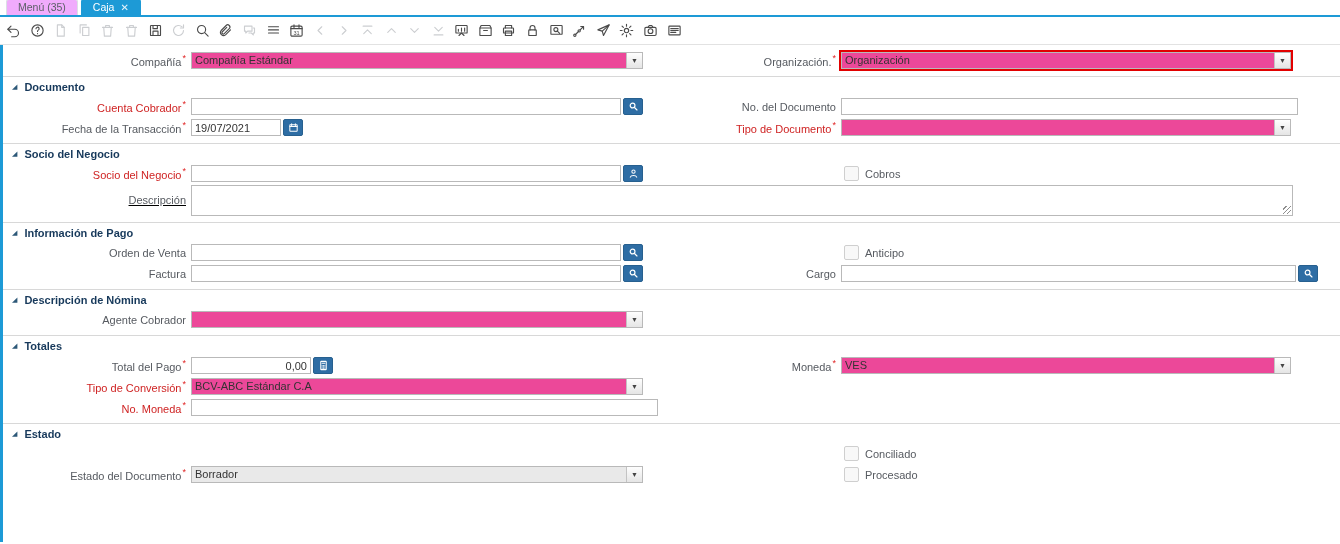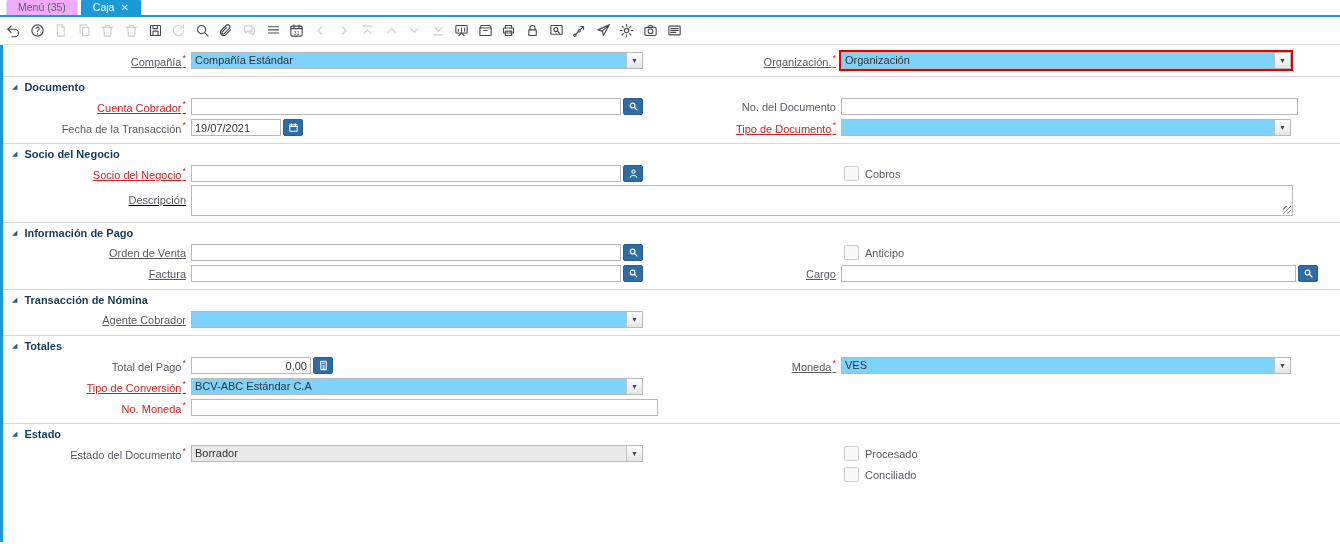--- a/index.html
+++ b/index.html
@@ -18,26 +18,26 @@
   .ticon{width:15px;height:15px;color:#4b4b4b;display:inline-flex;flex:none;}
   .ticon.off{color:#ccced1;}
   .ticon svg{width:15px;height:15px;}
   
   .form{border-left:3px solid #1d9ad6;padding-top:4px;height:497px;box-sizing:border-box;}
   .row{display:flex;align-items:center;margin:2px 0;min-height:19px;}
   .half-l{width:650px;flex:none;display:flex;align-items:center;}
   .half-r{flex:1;display:flex;align-items:center;padding-right:47px;}
   .lbl{width:183px;flex:none;text-align:right;padding-right:5px;font-size:11px;color:#565a60;
     white-space:nowrap;}
-  .lbl .u{text-decoration:underline;cursor:pointer;margin-left:6px;}
+  .lbl .u{cursor:pointer;margin-left:6px;}
   .lbl.red,.lbl.red .u{color:#cf2323;}
   .req::after{content:"*";color:#e02424;font-size:9px;vertical-align:super;margin-left:1px;}
   .inp{height:17px;border:1px solid #b9b9b9;background:#fff;font:11px "Liberation Sans",sans-serif;
     color:#333;padding:0 3px;box-sizing:border-box;}
-  .sel{height:17px;border:1px solid #b9b9b9;background:#7dd3fc;display:flex;align-items:stretch;
+  .sel{height:17px;border:1px solid #b9b9b9;background:#ec4899;display:flex;align-items:stretch;
     box-sizing:border-box;}
   .sel .txt{flex:1;padding:1px 3px 0;font-size:11px;color:#333;white-space:nowrap;overflow:hidden;}
   .sel .dd{width:15px;flex:none;border-left:1px solid #c3c3c3;
     background:linear-gradient(#fefefe,#e5e5e5);display:flex;align-items:center;
     justify-content:center;font-size:7px;color:#444;cursor:pointer;}
   .sel.disabled{background:#e9e9e9;}
   .sel.hl{outline:2px solid #e20000;}
   .bbtn{width:20px;height:17px;margin-left:2px;flex:none;background:#2e6da4;
     border:1px solid #27608f;border-radius:2px;color:#fff;display:flex;align-items:center;
     justify-content:center;cursor:pointer;box-sizing:border-box;}
@@ -379,21 +379,21 @@
         <svg viewBox="0 0 24 24" fill="none" stroke="currentColor" stroke-width="2.6" stroke-linecap="round">
             <circle cx="10" cy="10" r="5.2"></circle>
             <path d="m14.2 14.2 5.4 5.4"></path>
           </svg>
       </span>
     </div>
   </div>
 
   <div class="sect">
     <span class="arr">◢</span>
-    <span class="ttl">Transacción de Nómina</span>
+    <span class="ttl">Descripción de Nómina</span>
   </div>
   <div class="row">
     <div class="half-l">
       <div class="lbl"><span class="u">Agente Cobrador</span></div>
       <div class="sel" style="width:452px">
         <span class="txt"></span>
         <span class="dd">▼</span>
       </div>
     </div>
     <div class="half-r"></div>
@@ -437,35 +437,35 @@
       <div class="lbl red"><span class="req">No. Moneda</span></div>
       <input class="inp" style="width: 467px;" value="">
     </div>
   </div>
 
   <div class="sect">
     <span class="arr">◢</span>
     <span class="ttl">Estado</span>
   </div>
   <div class="row">
+    <div class="half-l"></div>
+    <div class="half-r">
+      <div class="lbl"></div>
+      <span class="cb"></span>
+      <span class="cblbl">Conciliado</span>
+    </div>
+  </div>
+  <div class="row">
     <div class="half-l">
       <div class="lbl"><span class="req">Estado del Documento</span></div>
       <div class="sel disabled" style="width:452px">
         <span class="txt">Borrador</span>
         <span class="dd">▼</span>
       </div>
     </div>
     <div class="half-r">
       <div class="lbl"></div>
       <span class="cb"></span>
       <span class="cblbl">Procesado</span>
     </div>
   </div>
-  <div class="row">
-    <div class="half-l"></div>
-    <div class="half-r">
-      <div class="lbl"></div>
-      <span class="cb"></span>
-      <span class="cblbl">Conciliado</span>
-    </div>
-  </div>
 
 </div>
 
 </body></html>

